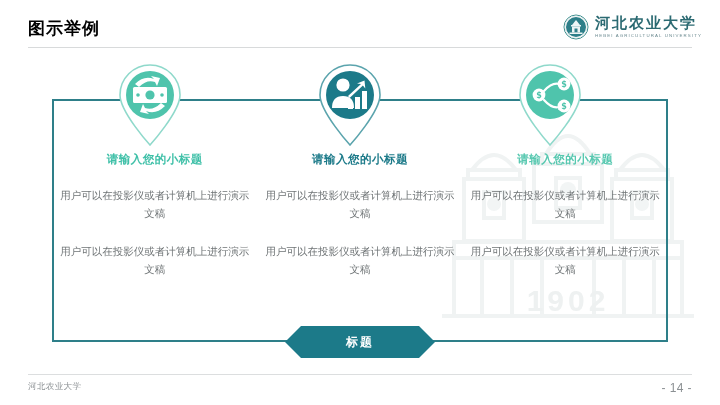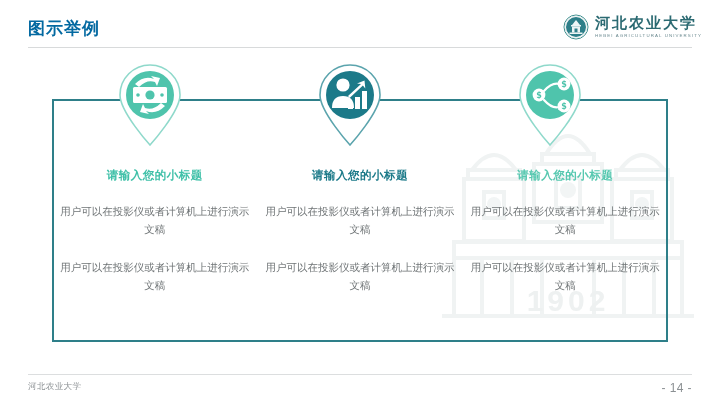--- a/index.html
+++ b/index.html
@@ -19,21 +19,21 @@
   .wm svg{display:block;}
   .wm-year{
     position:absolute;left:0;top:192px;width:260px;text-align:center;
     font-size:30px;font-weight:bold;letter-spacing:4px;color:#eef1f1;
     font-family:"Liberation Sans",sans-serif;
   }
 
   
   .hdr-title{
     position:absolute;left:28px;top:17px;
-    font-size:17px;font-weight:bold;color:#0369a1;
+    font-size:17px;font-weight:bold;color:#000000;
     letter-spacing:1px;
     font-family:"DejaVu Sans","Liberation Sans",sans-serif;
   }
   .hdr-rule{
     position:absolute;left:28px;top:47px;width:664px;height:1px;
     background:#d8dadb;
   }
   .logo{
     position:absolute;right:18px;top:12px;height:30px;
     display:flex;align-items:center;gap:6px;
@@ -58,21 +58,21 @@
   }
 
   
   .pin{position:absolute;width:66px;height:84px;}
   .pin svg{display:block;}
   .pin-1{left:117px;top:62px;}
   .pin-2{left:317px;top:62px;}
   .pin-3{left:517px;top:62px;}
 
   
-  .cols{position:absolute;left:52px;top:168px;width:616px;height:170px;
+  .cols{position:absolute;left:52px;top:152px;width:616px;height:170px;
         display:flex;justify-content:space-between;}
   .col{flex:1 1 0;text-align:center;padding:0 8px;box-sizing:border-box;}
   .col-title{
     font-size:11.5px;font-weight:bold;margin:0 0 16px 0;
     font-family:"DejaVu Sans","Liberation Sans",sans-serif;
     letter-spacing:.5px;
   }
   .col-1 .col-title{color:#3fc0a8;}
   .col-2 .col-title{color:#1c7a89;}
   .col-3 .col-title{color:#57c8b0;}
@@ -243,18 +243,24 @@
     </div>
 
     <div class="col col-3">
       <div class="col-title">请输入您的小标题</div>
       <div class="col-body">用户可以在投影仪或者计算机上进行演示文稿</div>
       <div class="col-body">用户可以在投影仪或者计算机上进行演示文稿</div>
     </div>
 
   </div>
 
+  <div class="banner">
+    <svg width="150" height="32" viewBox="0 0 150 32" xmlns="http://www.w3.org/2000/svg">
+      <path d="M0 16 L16 0 L134 0 L150 16 L134 32 L16 32 Z" fill="#1c7a89"></path>
+    </svg>
+    <div class="banner-label">标题</div>
+  </div>
 
   <div class="ftr-rule"></div>
   <div class="ftr-left">河北农业大学</div>
   <div class="ftr-right">- 14 -</div>
 
 </div>
 
 </body></html>

